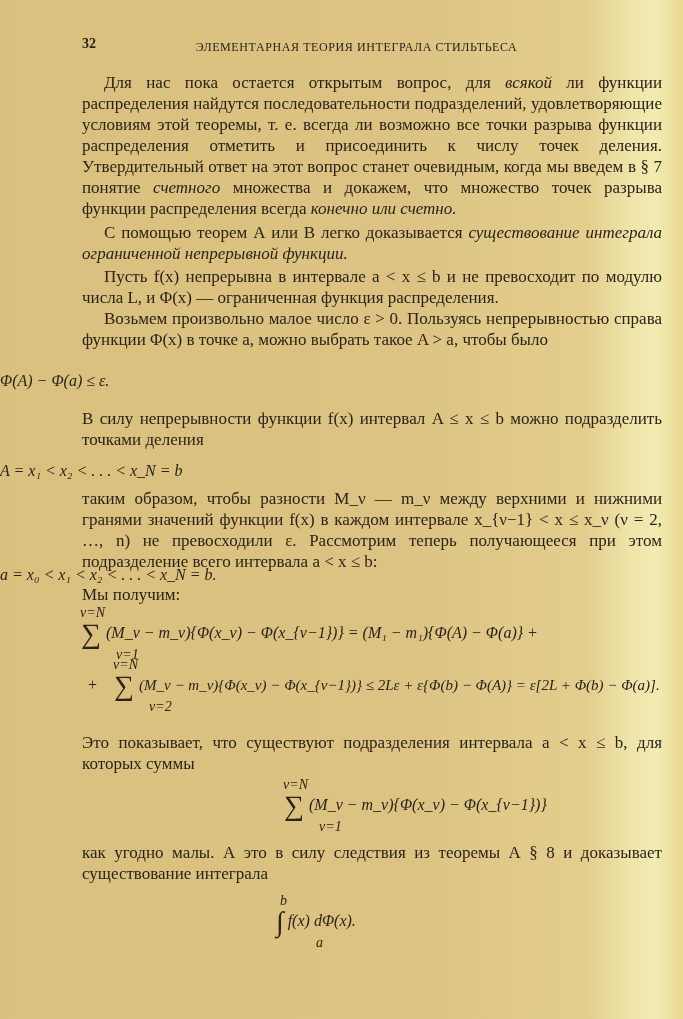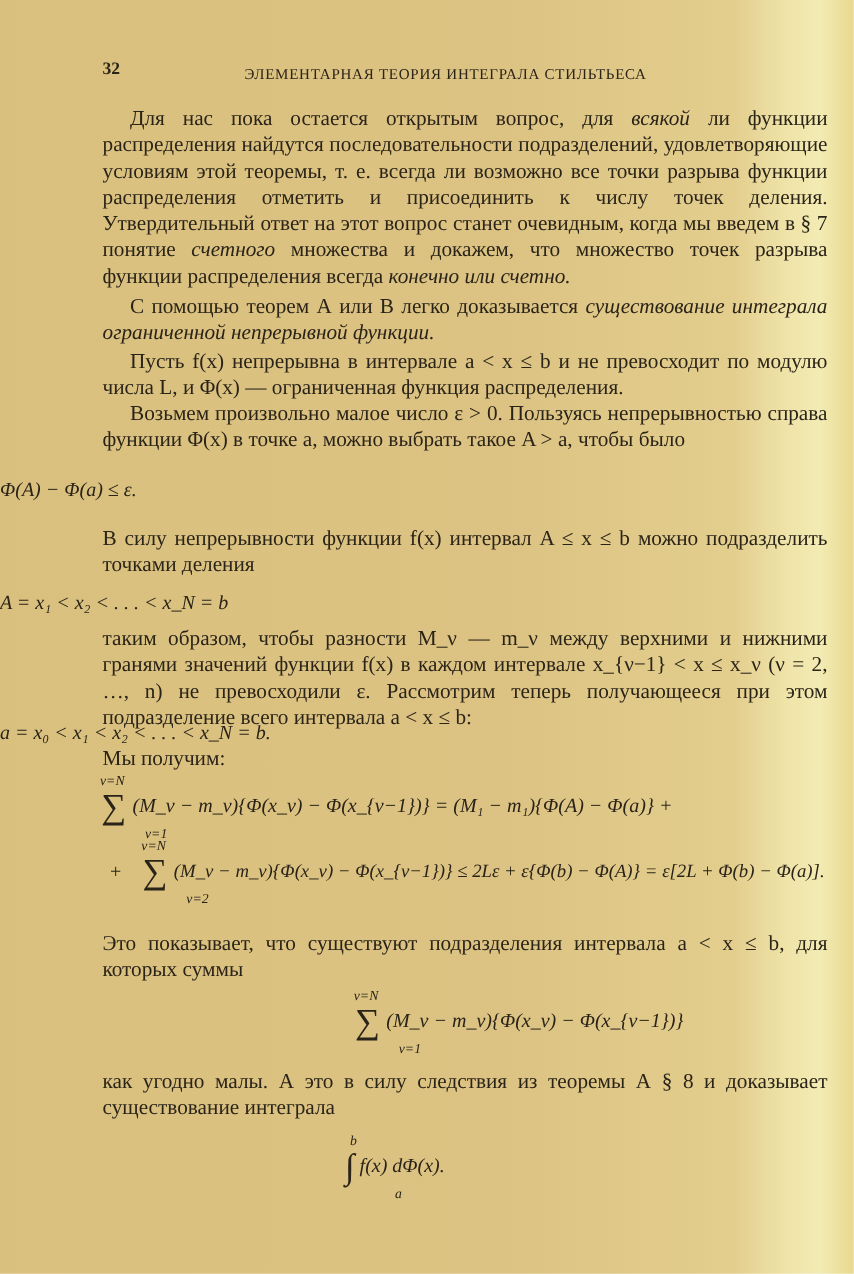--- a/index.html
+++ b/index.html
@@ -3,30 +3,30 @@
 <meta charset="utf-8">
 <style>
   html, body { margin: 0; padding: 0; }
   body {
     width: 683px; height: 1019px; overflow: hidden;
     background: linear-gradient(90deg, #d9c07e 0%, #dcc383 60%, #e3ce8e 86%, #efe3a8 92%, #f2ebb3 96%, #e9d990 100%);
     font-family: "Liberation Serif", "DejaVu Serif", serif;
     color: #2a2318;
     position: relative;
   }
-  .page { position: absolute; left: 0; top: 12px; width: 683px; height: 770px; }
+  .page { position: absolute; left: 0; top: 0; width: 683px; height: 770px; }
   .pgnum { position: absolute; left: 82px; top: 36px; font-size: 14px; font-weight: bold; }
   .running { position: absolute; left: 0; width: 683px; top: 40px; text-align: center; font-size: 12px; letter-spacing: 0.6px; padding-left: 30px; box-sizing: border-box; }
   .text { position: absolute; left: 82px; width: 580px; font-size: 17px; line-height: 21px; text-align: justify; }
   .ind { text-indent: 22px; }
   i, .it { font-style: italic; }
   .eq { position: absolute; left: 0; width: 683px; text-align: left; font-size: 16px; font-style: italic; }
   .sumblock { position: absolute; font-size: 16px; font-style: italic; white-space: nowrap; }
   .sigma { display: inline-block; position: relative; font-style: normal; font-size: 28px; line-height: 28px; vertical-align: middle; width: 22px; text-align: center; }
-  .lim { position: absolute; left: 0; font-size: 11px; font-style: italic; line-height: 10px; width: 30px; text-align: left; }
+  .lim { position: absolute; left: 0; font-size: 14px; font-style: italic; line-height: 10px; width: 30px; text-align: left; }
   .lim.top { top: -12px; }
   .lim.bot { bottom: -12px; margin-left: 36px; }
   .integral { display: inline-block; position: relative; font-size: 28px; font-style: normal; vertical-align: middle; }
 </style>
 </head>
 <body>
 
 <div class="page">
 
   <div class="pgnum">32</div>

